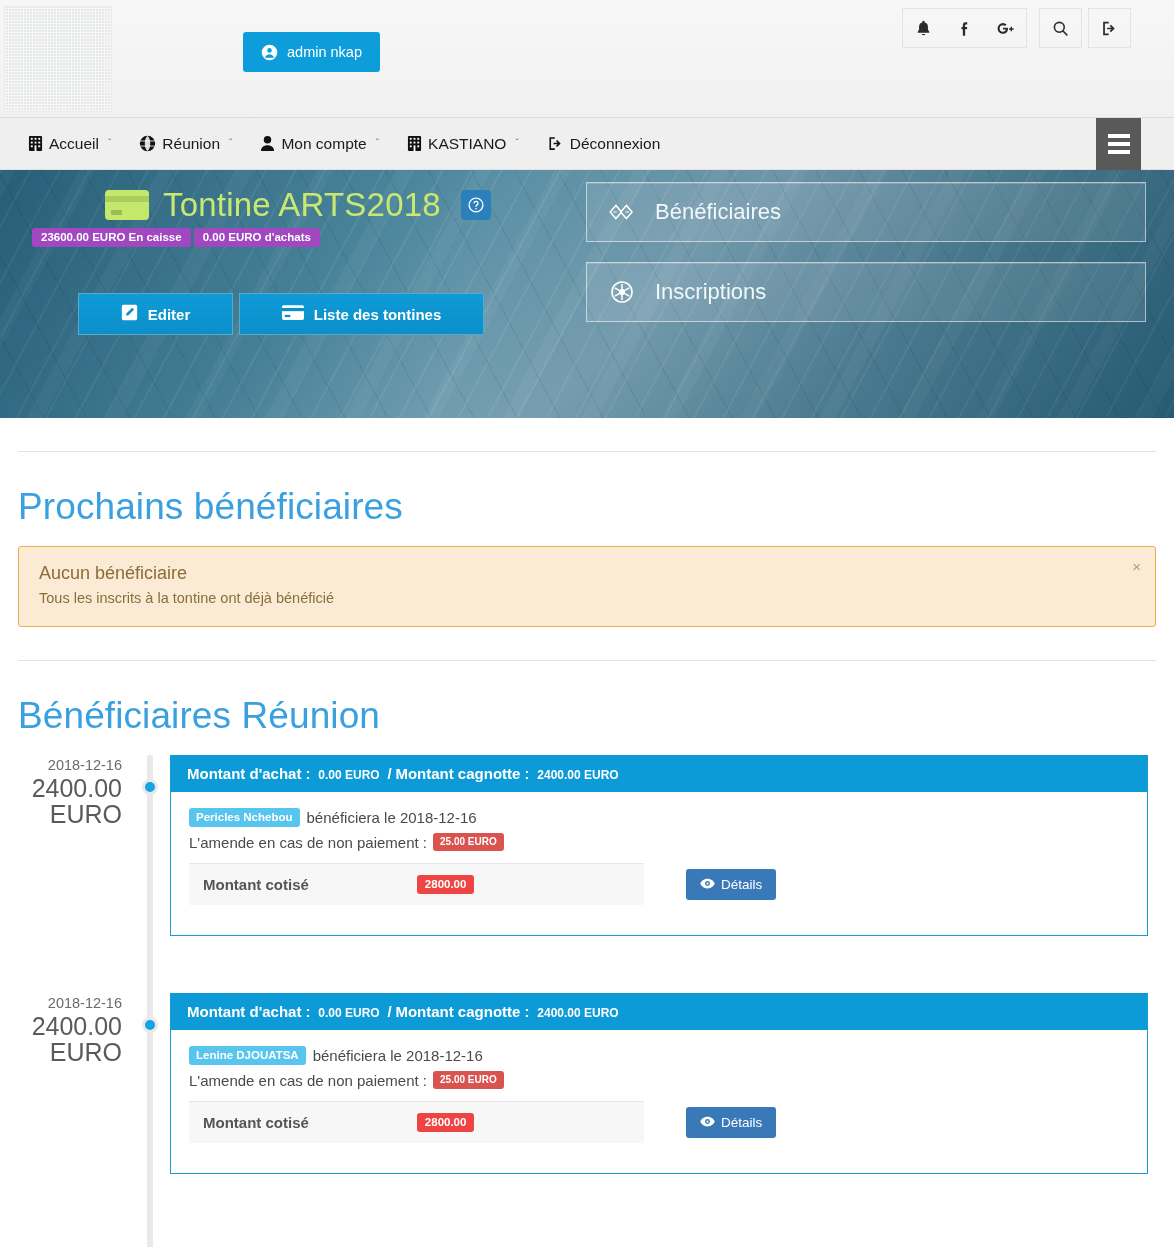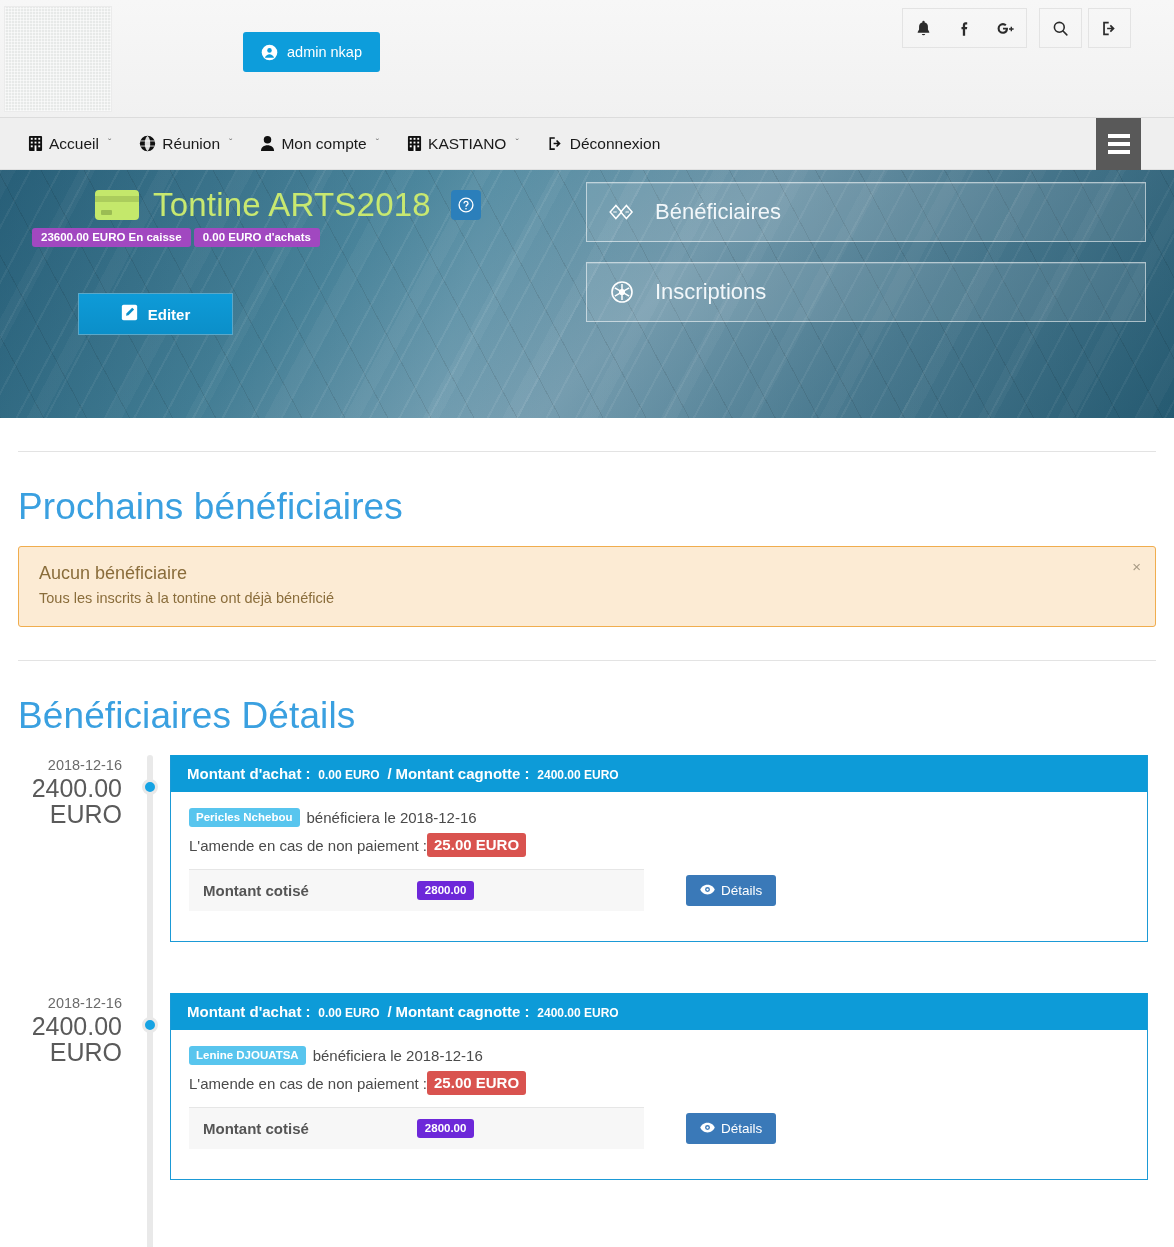--- a/index.html
+++ b/index.html
@@ -116,21 +116,21 @@
       repeating-linear-gradient(118deg, rgba(255,255,255,.045) 0 14px, rgba(0,0,0,0) 14px 70px);
   }
   .hero::after {
     content: "";
     position: absolute; inset: 0;
     background: linear-gradient(105deg, rgba(20,60,80,.25) 0%, rgba(255,255,255,.10) 40%, rgba(20,55,75,.28) 100%);
   }
   .hero-inner { position: relative; z-index: 3; }
 
   .tontine-title {
-    position: absolute; left: 95px; top: 16px;
+    position: absolute; left: 105px; top: 16px;
     display: flex; align-items: center; gap: 14px;
   }
   .card-glyph {
     width: 44px; height: 30px;
     border-radius: 4px;
     background: #c4e86b;
     position: relative;
   }
   .card-glyph::before {
     content: ""; position: absolute; left: 0; right: 0; top: 5px; height: 7px;
@@ -279,39 +279,40 @@
   .line1 { font-size: 15px; color: #4a4a4a; margin-bottom: 6px; display: flex; align-items: center; flex-wrap: wrap; }
   .name-tag {
     background: #58c5ee; color: #fff;
     font-size: 11.5px; font-weight: bold;
     padding: 3px 7px 4px; border-radius: 3px;
     margin-right: 7px;
   }
   .line2 { font-size: 15px; color: #4a4a4a; display: flex; align-items: center; }
   .fine-tag {
     background: #d9534f; color: #fff;
-    font-size: 15px; font-weight: bold;
+    font-size: 10px; font-weight: bold;
     padding: 3px 7px 4px; border-radius: 3px;
+    margin-left: 6px;
   }
   .cotise-row {
     margin-top: 12px;
     display: flex; align-items: center; gap: 42px;
   }
   .cotise-box {
     background: #f7f7f7;
     border-top: 1px solid #e6e6e6;
     width: 455px;
     height: 42px;
     display: flex; align-items: center;
     padding-left: 14px;
     gap: 108px;
   }
   .cotise-label { font-size: 15px; color: #555; font-weight: bold; }
   .cotise-val {
-    background: #6d28d9; color: #fff;
+    background: #ef4444; color: #fff;
     font-size: 11.5px; font-weight: bold;
     padding: 3px 8px 4px; border-radius: 3px;
   }
   .details-btn {
     background: #3a79b8;
     border: none; border-radius: 3px;
     color: #fff; font-size: 13.5px;
     padding: 8px 14px;
     display: inline-flex; align-items: center; gap: 6px;
     cursor: pointer;
@@ -483,20 +484,30 @@
     <div class="hero-btns">
       <button class="hero-btn b1">
         <span>
           <svg width="17" height="17" viewBox="0 0 20 20" fill="#fff">
             <rect x="1" y="1" width="18" height="18" rx="2"></rect>
             <path d="M13.2 4.3l2.2 2.2-6.6 6.6-2.9.7.7-2.9z" fill="#0b8fc9"></path>
           </svg>
         </span>
         <span>Editer</span>
       </button>
+      <button class="hero-btn b2">
+        <span>
+          <svg width="22" height="16" viewBox="0 0 24 17" fill="#fff">
+            <rect x="0" y="0" width="24" height="16" rx="2"></rect>
+            <rect x="0" y="3" width="24" height="3.5" fill="#0b8fc9"></rect>
+            <rect x="3" y="10.5" width="6" height="2.5" fill="#0b8fc9"></rect>
+          </svg>
+        </span>
+        <span>Liste des tontines</span>
+      </button>
     </div>
 
     <div class="hero-panels">
       <div class="hero-panel">
         <span class="panel-ico">
           <svg width="28" height="20" viewBox="0 0 32 22" fill="none" stroke="#fff" stroke-width="1.7">
             <path d="M9 3.5L2.5 11 9 18.5 15.5 11z"></path>
             <path d="M21 3.5L14.5 11 21 18.5 27.5 11z"></path>
             <path d="M6 11h4M20 11h4" stroke-width="1.4"></path>
           </svg>
@@ -525,21 +536,21 @@
   <h2 class="section-title">Prochains bénéficiaires</h2>
 
   <div class="alert">
     <div class="alert-close">×</div>
     <div class="alert-title">Aucun bénéficiaire</div>
     <div class="alert-text">Tous les inscrits à la tontine ont déjà bénéficié</div>
   </div>
 
   <hr class="sep">
 
-  <h2 class="section-title">Bénéficiaires Détails</h2>
+  <h2 class="section-title">Bénéficiaires Réunion</h2>
 
   <div class="timeline">
     <div class="tl-axis"></div>
 
     <div class="tl-row">
       <div class="tl-date">
         <div class="d1">2018-12-16</div>
         <div class="d2">2400.00</div>
         <div class="d2">EURO</div>
       </div>

